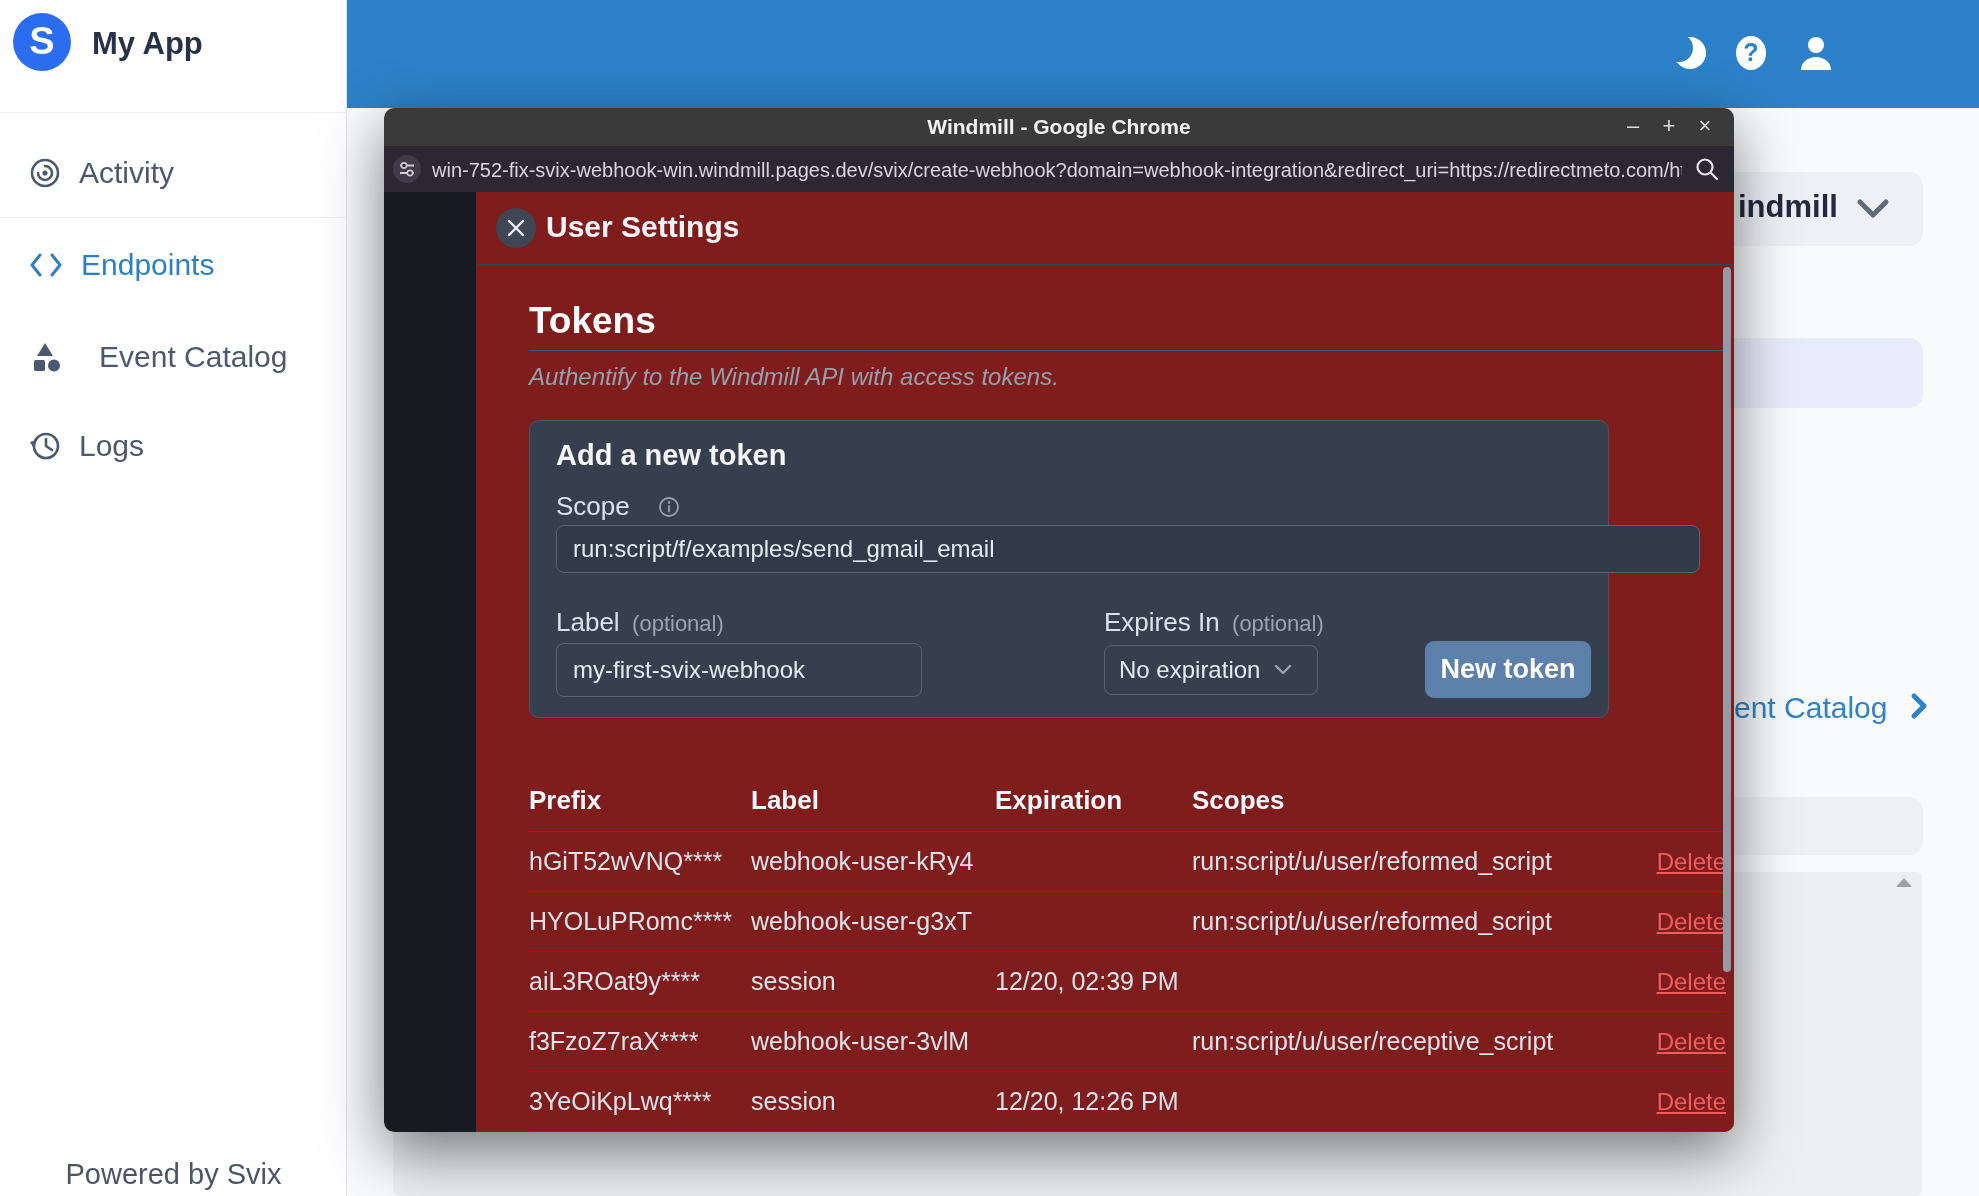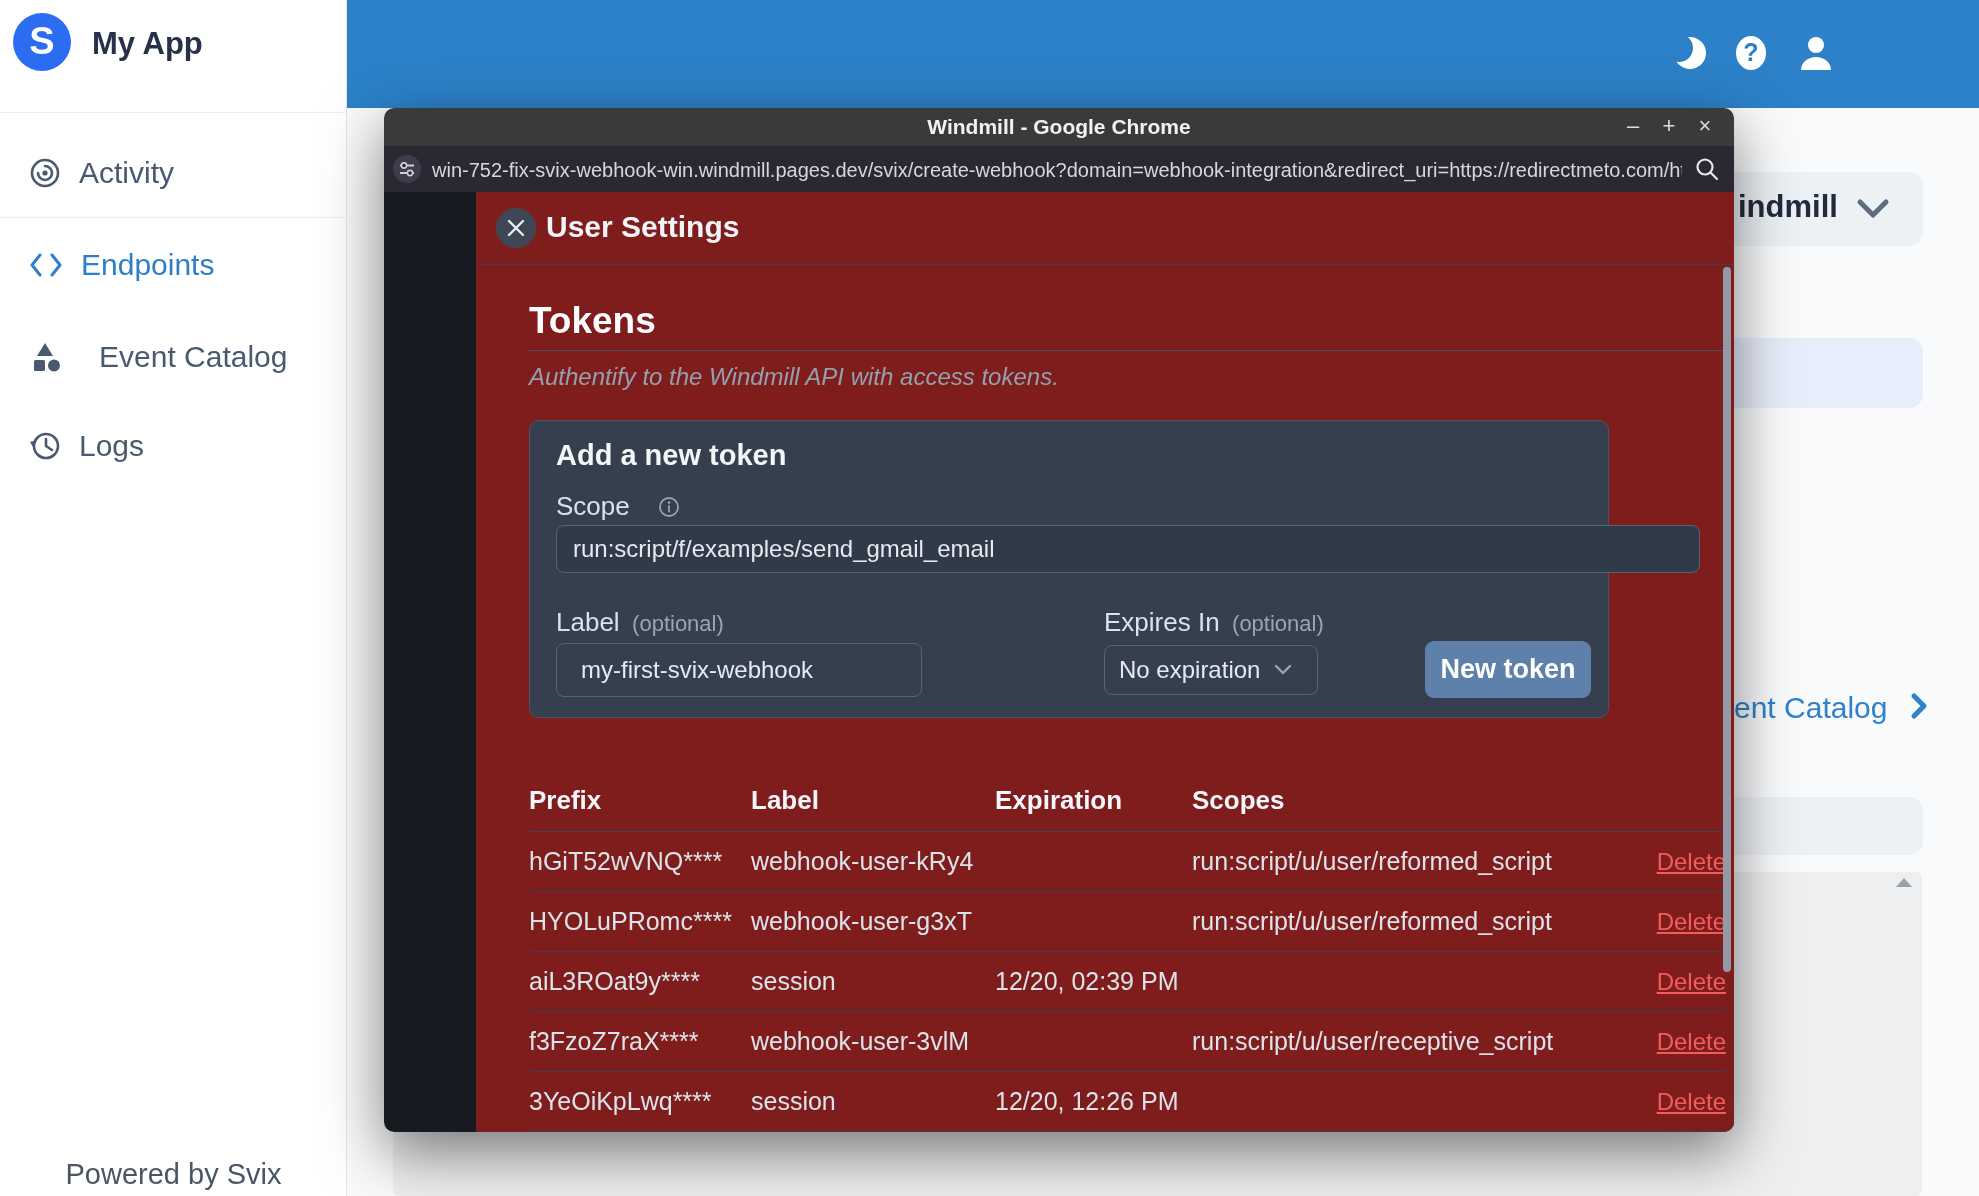--- a/index.html
+++ b/index.html
@@ -77,21 +77,21 @@
   #add-title { position:absolute; left:26px; top:18px; font-size:29px; font-weight:700; color:#f4f7fa; }
   .fld-label { font-size:26px; color:#dbe2ea; }
   .fld-opt { font-size:22px; color:#9aa4b2; margin-left:8px; }
   #scope-label { position:absolute; left:26px; top:70px; display:flex; align-items:center; gap:28px; }
   #scope-input { position:absolute; left:26px; top:104px; width:1144px; height:48px;
                  background:#303a48; border:1px solid #5a6373; border-radius:8px;
                  color:#e5eaf0; font-size:24px; padding:0 16px; font-family:"Liberation Sans",sans-serif; }
   #label-group-label { position:absolute; left:26px; top:186px; }
   #label-input { position:absolute; left:26px; top:222px; width:366px; height:54px;
                  background:#353f4e; border:1px solid #5a6373; border-radius:8px;
-                 color:#e5eaf0; font-size:24px; padding:0 24px; font-family:"Liberation Sans",sans-serif; }
+                 color:#e5eaf0; font-size:24px; padding:0 16px; font-family:"Liberation Sans",sans-serif; }
   #expires-group-label { position:absolute; left:574px; top:186px; }
   #expires-select { position:absolute; left:574px; top:224px; width:214px; height:50px;
                     border:1px solid #5a6373; border-radius:8px; color:#e5eaf0; font-size:24px;
                     display:flex; align-items:center; padding:0 14px; gap:14px; cursor:pointer; }
   #new-token-btn { position:absolute; right:17px; top:220px; width:166px; height:57px;
                    background:#5d81ab; border:none; border-radius:9px; color:#fff;
                    font-size:27px; font-weight:700; cursor:pointer; font-family:"Liberation Sans",sans-serif; }
 
   #token-table { position:absolute; left:53px; top:578px; width:1197px; }
   .t-row { display:grid; grid-template-columns:222px 244px 197px 447px 87px; align-items:center; }

